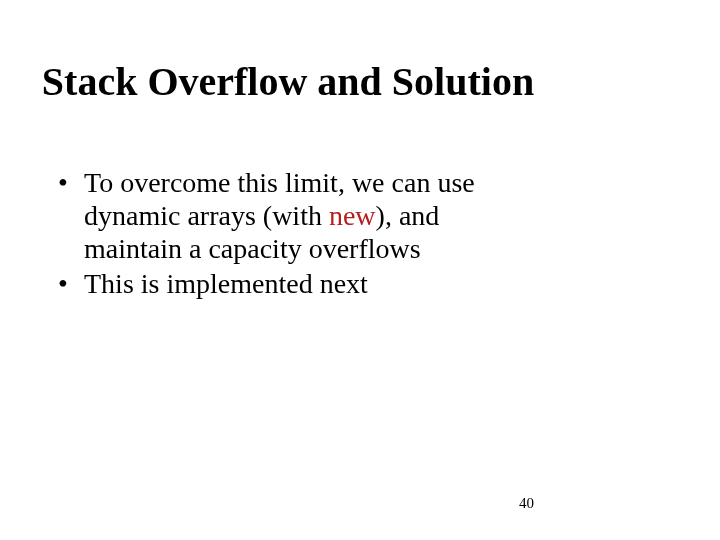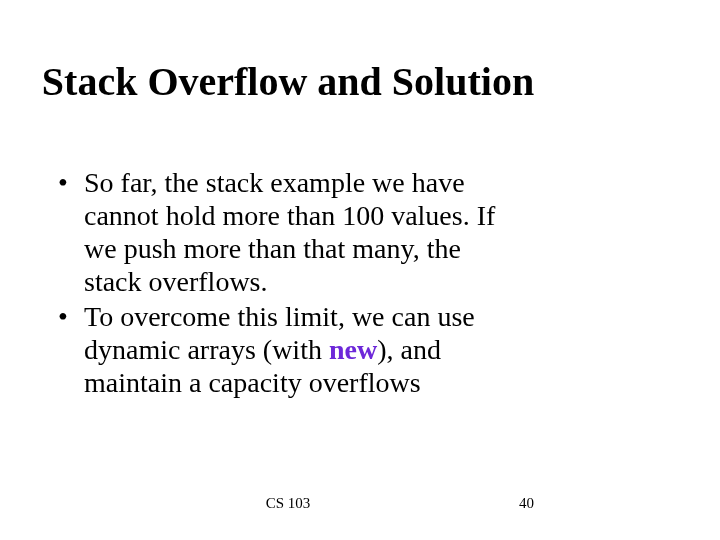--- a/index.html
+++ b/index.html
@@ -29,22 +29,22 @@
     margin-bottom: 2px;
   }
   ul.bullets li::before {
     content: "•";
     position: absolute;
     left: 4px;
     top: 0;
     font-size: 28px;
   }
   .kw {
-    color: #6d28d9;
-    font-weight: bold;
+    color: #b91c1c;
+    font-weight: normal;
   }
   .footer-center {
     position: absolute;
     bottom: 28px;
     left: 0;
     width: 100%;
     text-align: center;
     font-size: 15px;
   }
   .footer-right {
@@ -57,24 +57,23 @@
 </head>
 <body>
 
 <div class="slide">
 
   <h1 class="title">Stack Overflow and Solution</h1>
 
   <div class="body">
     <ul class="bullets">
       <li>
-        <span>So far, the stack example we have cannot hold more than 100 values. If we push more than that many, the stack overflows.</span>
+        <span>To overcome this limit, we can use dynamic arrays (with </span><span class="kw">new</span><span>), and maintain a capacity overflows</span>
       </li>
       <li>
-        <span>To overcome this limit, we can use dynamic arrays (with </span><span class="kw">new</span><span>), and maintain a capacity overflows</span>
+        <span>This is implemented next</span>
       </li>
     </ul>
   </div>
 
-  <div class="footer-center">CS 103</div>
   <div class="footer-right">40</div>
 
 </div>
 
 </body></html>

